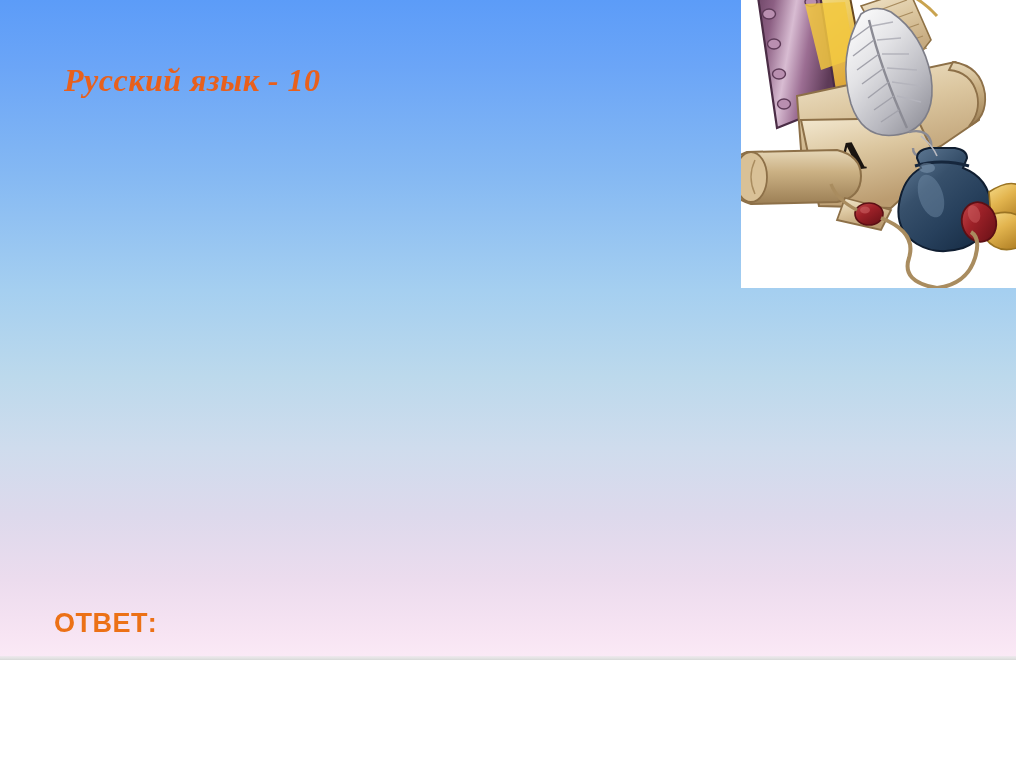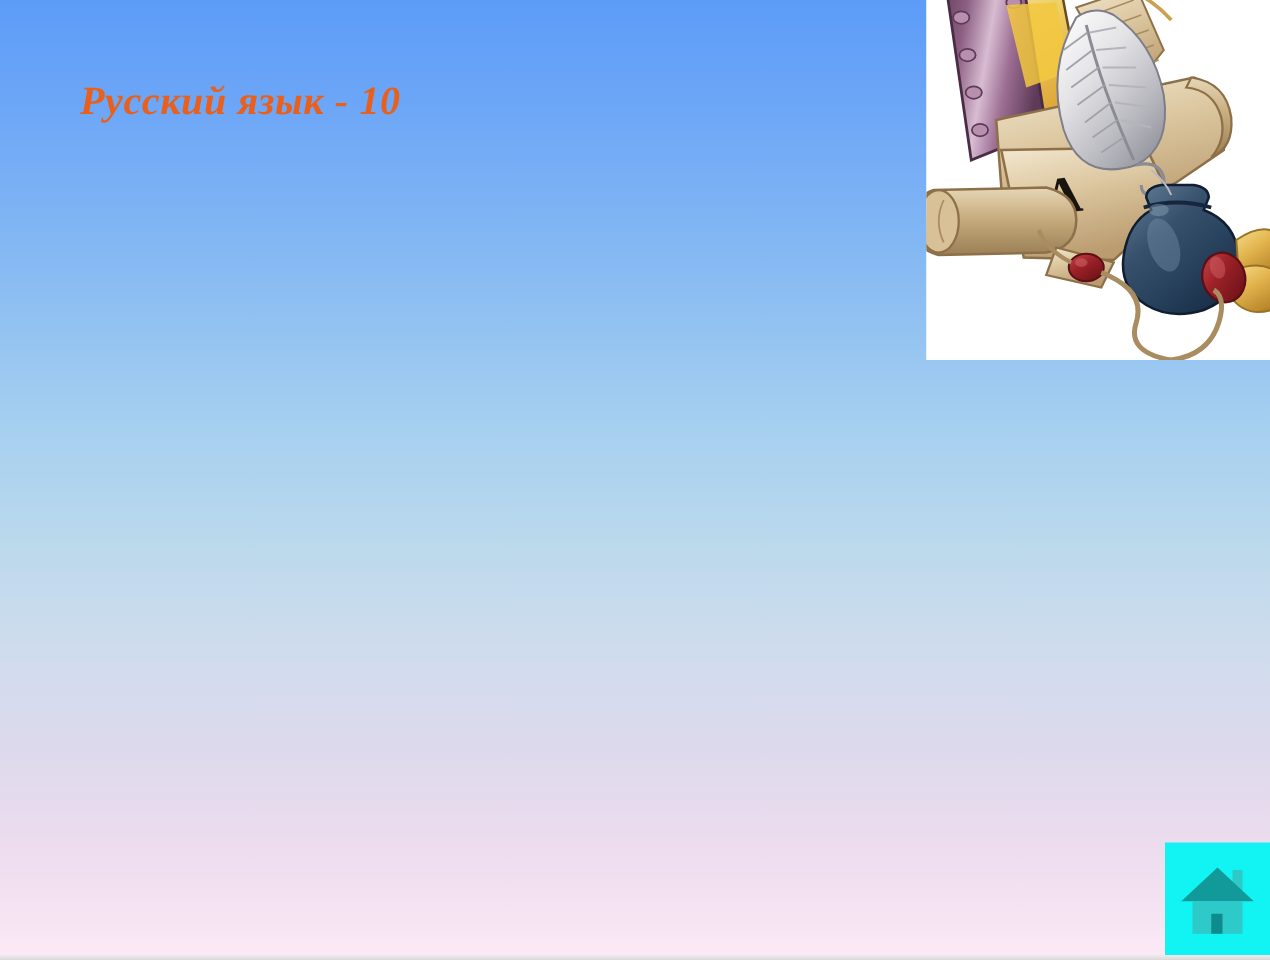--- a/index.html
+++ b/index.html
@@ -7,21 +7,21 @@
     padding: 0;
     background: #ffffff;
   }
   body {
     font-family: "Liberation Sans", sans-serif;
   }
 
   #slide {
     position: relative;
     width: 1016px;
-    height: 768px;
+    height: 660px;
     overflow: hidden;
     background: linear-gradient(to bottom,
         #5c9cf8 0%,
         #6ba5f7 10%,
         #84b8f3 26%,
         #a5cff0 44%,
         #bcd9ec 57%,
         #cfdced 68%,
         #ddd9ec 78%,
         #ecdcee 88%,
@@ -112,20 +112,21 @@
   }
 </style>
 </head>
 <body>
 
 <div id="slide">
 
   <div class="slide-title">Русский язык  - 10</div>
 
 
+  <div class="answer-label">ОТВЕТ:</div>
 
   <div class="clipart-panel">
     <svg width="275" height="288" viewBox="0 0 275 288" xmlns="http://www.w3.org/2000/svg">
       <defs>
         <linearGradient id="bookCover" x1="0" y1="0" x2="1" y2="0.3">
           <stop offset="0%" stop-color="#6d4566"></stop>
           <stop offset="22%" stop-color="#8c5f83"></stop>
           <stop offset="48%" stop-color="#d8bcd2"></stop>
           <stop offset="70%" stop-color="#9c6e93"></stop>
           <stop offset="100%" stop-color="#5d3a57"></stop>

